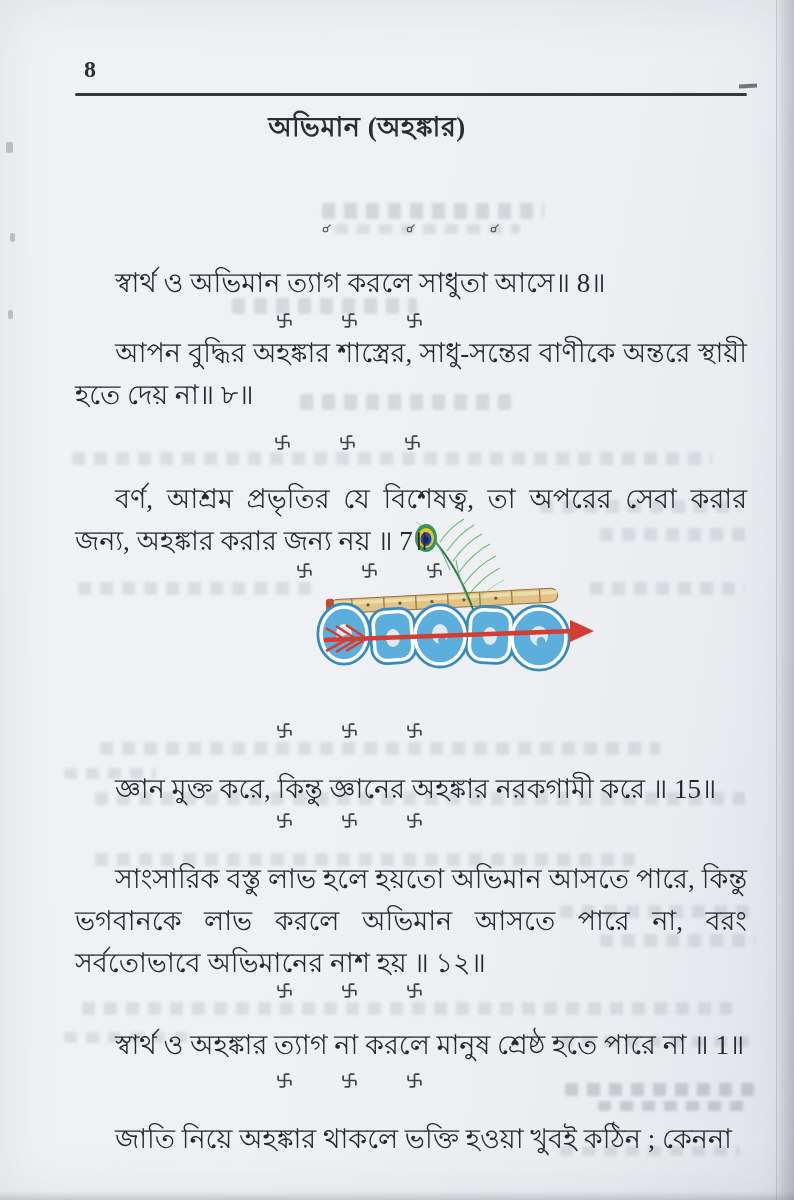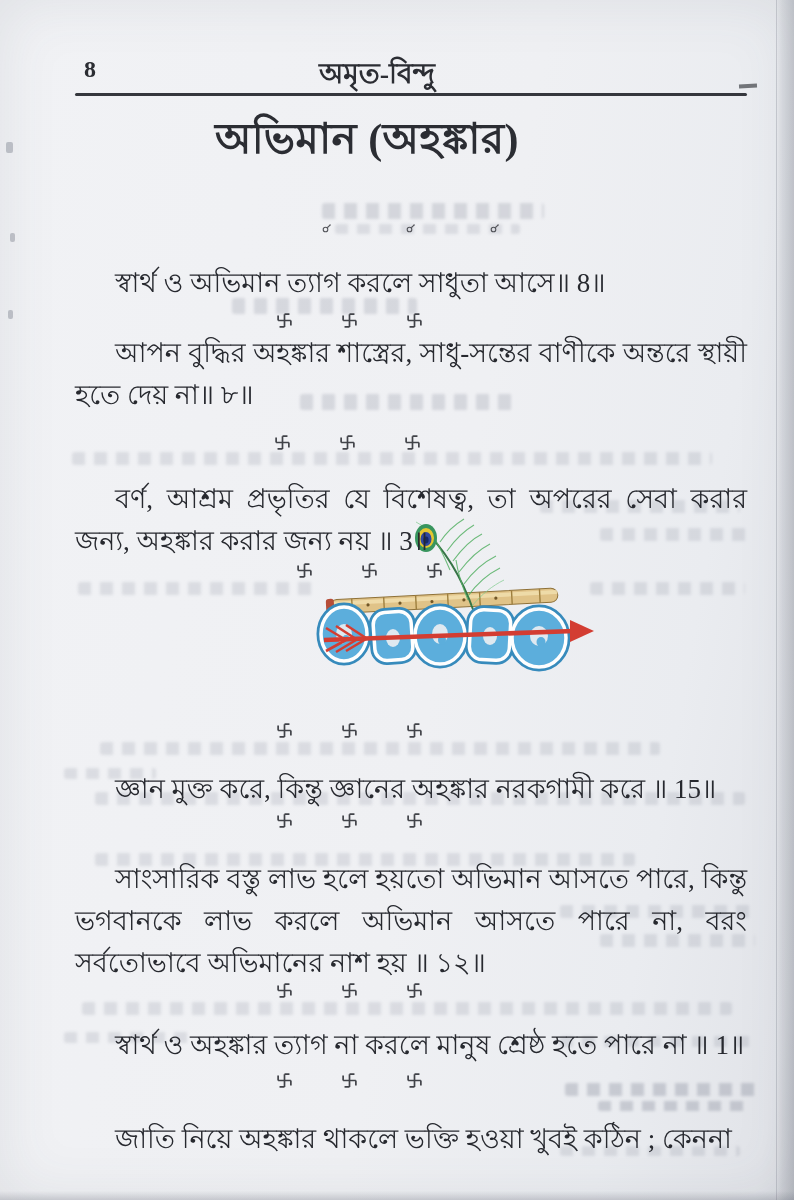--- a/index.html
+++ b/index.html
@@ -8,21 +8,21 @@
     background:linear-gradient(100deg,#f1f2f5 0%,#eff0f3 55%,#eaecf0 80%,#e2e4e9 96%,#d9dbe0 100%);
     font-family:"Liberation Serif","DejaVu Serif",serif;
     color:#2b2d33;
     box-shadow:inset 0 0 60px rgba(70,75,90,.10);
   }
   
   .page-number{position:absolute;left:84px;top:56px;font-size:24px;font-weight:bold;z-index:2;}
   .running-title{position:absolute;left:0;right:40px;top:52px;text-align:center;font-size:28px;font-weight:600;z-index:2;}
   .header-rule{position:absolute;left:75px;top:93px;width:672px;height:3px;background:#35373d;border-radius:2px;z-index:2;}
   .rule-artifact{position:absolute;left:739px;top:84px;width:18px;height:4px;background:#4a4c52;opacity:.75;transform:rotate(-3deg);z-index:2;}
-  .section-title{position:absolute;left:0;right:60px;top:106px;text-align:center;font-size:42px;font-weight:bold;letter-spacing:.5px;z-index:2;}
+  .section-title{position:absolute;left:0;right:60px;top:106px;text-align:center;font-size:27px;font-weight:bold;letter-spacing:.5px;z-index:2;}
   
   .verse{
     position:absolute;left:75px;width:672px;margin:0;z-index:2;
     font-size:27px;line-height:42px;text-align:justify;text-indent:40px;
     color:#27292f;
   }
   
   .orn-row{position:absolute;left:75px;width:672px;display:flex;justify-content:center;align-items:center;z-index:2;}
   .orn-row .sw{width:17px;height:17px;margin:0 24px;opacity:.92;}
   .orn-row.small-marks .mk{width:12px;height:12px;margin:0 36px;opacity:.85;}
@@ -88,21 +88,20 @@
   <div class="ghost" style="left:64px;top:1032px;width:125px;height:11px"></div>
   <div class="ghost" style="left:560px;top:1036px;width:195px;height:11px"></div>
   <div class="ghost strong" style="left:565px;top:1083px;width:196px"></div>
   <div class="ghost strong" style="left:598px;top:1101px;width:150px;height:10px"></div>
   <div class="ghost" style="left:560px;top:1146px;width:180px;height:10px"></div>
   <div class="speck" style="left:6px;top:142px;width:7px;height:11px"></div>
   <div class="speck" style="left:10px;top:233px;width:5px;height:9px"></div>
   <div class="speck" style="left:8px;top:310px;width:5px;height:9px"></div>
 
   <div class="page-number">8</div>
-  <div class="running-title">অমৃত-বিন্দু</div>
   <div class="header-rule"></div>
   <div class="rule-artifact"></div>
   <div class="section-title">অভিমান (অহঙ্কার)</div>
 
   <svg class="watermark" viewBox="0 0 292 170">
 
     <g transform="rotate(-3 130 86)">
       <rect x="18" y="78" width="228" height="14" rx="7" fill="#e0c183" stroke="#8a6b2f" stroke-width="1"></rect>
       <rect x="18" y="80" width="228" height="4" rx="2" fill="#f3e0ae" opacity=".8"></rect>
       <g stroke="#9a7a35" stroke-width="1.4">
@@ -172,21 +171,21 @@
           <path d="M34 109 L54 122"></path>
         <path d="M14 135 L34 124"></path>
           <path d="M24 136 L44 124"></path>
           <path d="M34 135 L54 123"></path>
       </g>
     </g>
   </svg>
 
   <p class="verse" style="top:262px">স্বার্থ ও অভিমান ত্যাগ করলে সাধুতা আসে॥ 8॥</p>
   <p class="verse" style="top:332px">আপন বুদ্ধির অহঙ্কার শাস্ত্রের, সাধু-সন্তের বাণীকে অন্তরে স্থায়ী হতে দেয় না॥ ৮॥</p>
-  <p class="verse" style="top:478px">বর্ণ, আশ্রম প্রভৃতির যে বিশেষত্ব, তা অপরের সেবা করার জন্য, অহঙ্কার করার জন্য নয় ॥ 3॥</p>
+  <p class="verse" style="top:478px">বর্ণ, আশ্রম প্রভৃতির যে বিশেষত্ব, তা অপরের সেবা করার জন্য, অহঙ্কার করার জন্য নয় ॥ 7॥</p>
   <p class="verse" style="top:768px">জ্ঞান মুক্ত করে, কিন্তু জ্ঞানের অহঙ্কার নরকগামী করে ॥ 15॥</p>
   <p class="verse" style="top:858px">সাংসারিক বস্তু লাভ হলে হয়তো অভিমান আসতে পারে, কিন্তু ভগবানকে লাভ করলে অভিমান আসতে পারে না, বরং সর্বতোভাবে অভিমানের নাশ হয় ॥ ১২॥</p>
   <p class="verse" style="top:1024px">স্বার্থ ও অহঙ্কার ত্যাগ না করলে মানুষ শ্রেষ্ঠ হতে পারে না ॥ 1॥</p>
   <p class="verse" style="top:1118px">জাতি নিয়ে অহঙ্কার থাকলে ভক্তি হওয়া খুবই কঠিন ; কেননা</p>
 
   <div class="orn-row small-marks" style="top:222px">
     <svg class="mk">
         <use href="#mk"></use>
       </svg>
     <svg class="mk">

